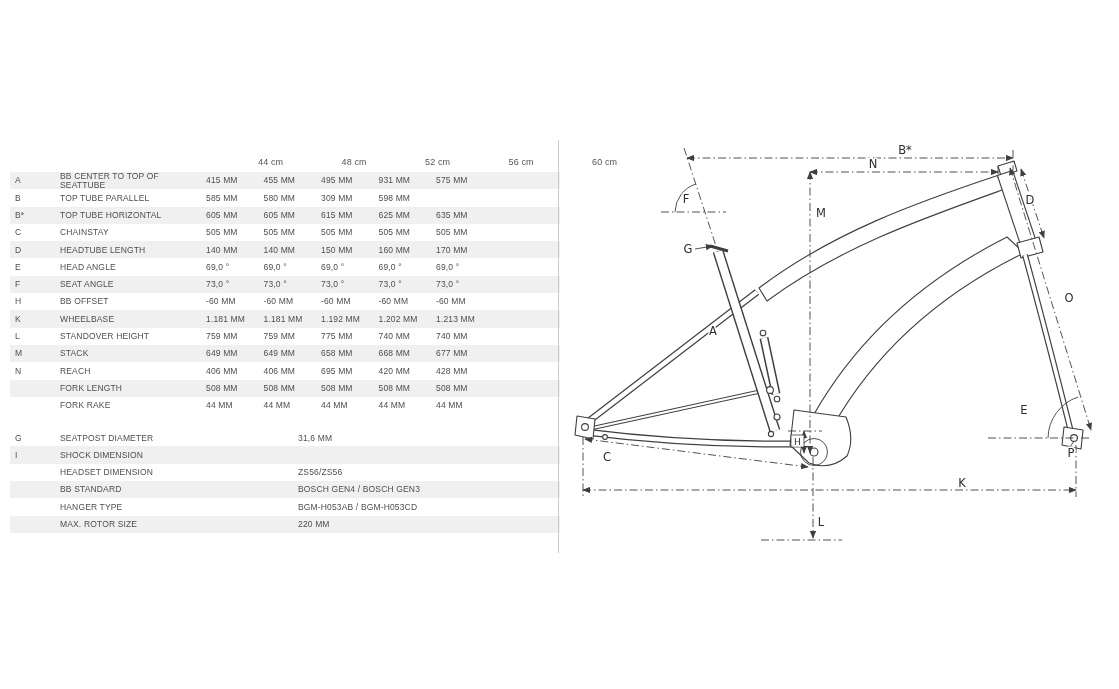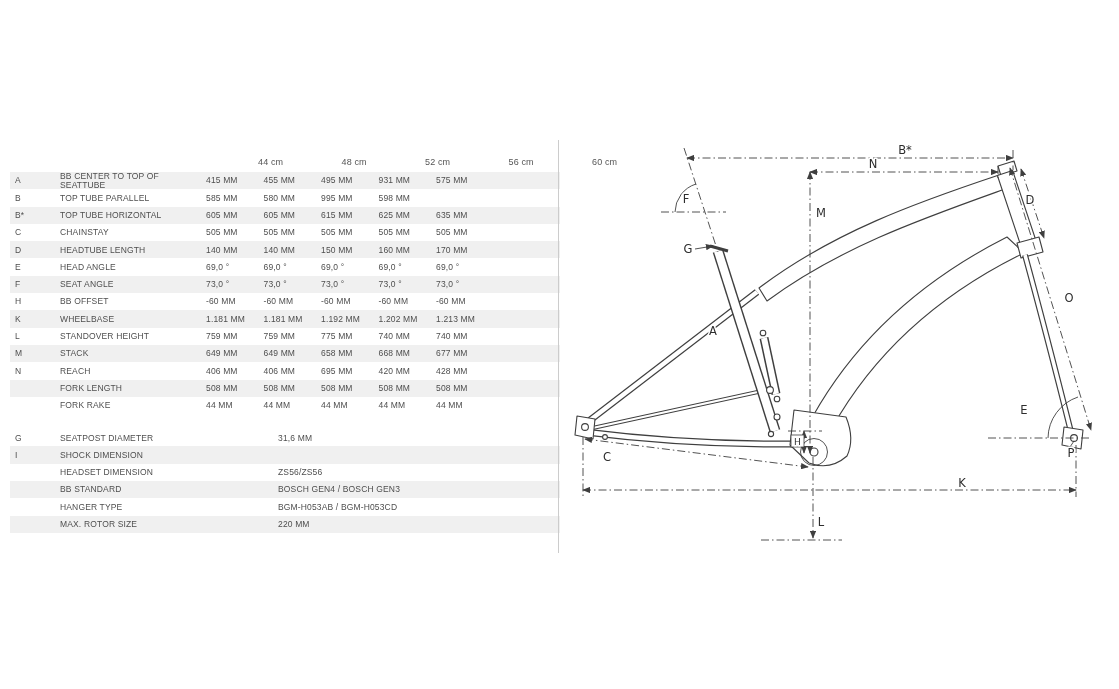--- a/index.html
+++ b/index.html
@@ -14,21 +14,21 @@
 
   
   .geo-table { position: absolute; left: 10px; top: 152px; width: 550px; color: #4e4e4e; }
   .row { display: flex; align-items: center; height: 17.3px; font-size: 8.5px; line-height: 1; letter-spacing: 0.15px; }
   .striped { background: #f0f0f0; }
   .header-row { height: 20px; font-size: 9px; color: #555; gap: 26px; }
   .col-key { width: 50px; padding-left: 5px; flex: 0 0 auto; }
   .col-label { width: 146px; flex: 0 0 auto; }
   .col-label.col-label-wide { width: 218px; }
   .col-val { width: 57.5px; flex: 0 0 auto; }
-  .col-spec-val { flex: 1; }
+  .col-spec-val { flex: 1; margin-left: 20px; }
   .section-gap { height: 15px; }
 
   
   .diagram { position: absolute; left: 558px; top: 140px; width: 561px; height: 415px; }
   .panel-border { stroke: #cccccc; stroke-width: 1; }
   .frame-fill { fill: #ffffff; stroke: #3f3f3f; stroke-width: 1.1; stroke-linejoin: round; }
   .tube { stroke: #3f3f3f; fill: none; stroke-linecap: butt; }
   .tube-core { stroke: #ffffff; fill: none; stroke-linecap: butt; }
   .dimline { stroke: #3f3f3f; stroke-width: 0.9; fill: none; stroke-dasharray: 8 3 1.5 3; }
   .solidthin { stroke: #3f3f3f; stroke-width: 0.9; fill: none; }
@@ -62,21 +62,21 @@
         <div class="col-val">455 MM</div>
         <div class="col-val">495 MM</div>
         <div class="col-val">931 MM</div>
         <div class="col-val">575 MM</div>
       </div>
       <div class="row">
         <div class="col-key">B</div>
         <div class="col-label">TOP TUBE PARALLEL</div>
         <div class="col-val">585 MM</div>
         <div class="col-val">580 MM</div>
-        <div class="col-val">995 MM</div>
+        <div class="col-val">309 MM</div>
         <div class="col-val">598 MM</div>
         <div class="col-val"></div>
       </div>
       <div class="row striped">
         <div class="col-key">B*</div>
         <div class="col-label">TOP TUBE HORIZONTAL</div>
         <div class="col-val">605 MM</div>
         <div class="col-val">605 MM</div>
         <div class="col-val">615 MM</div>
         <div class="col-val">625 MM</div>

